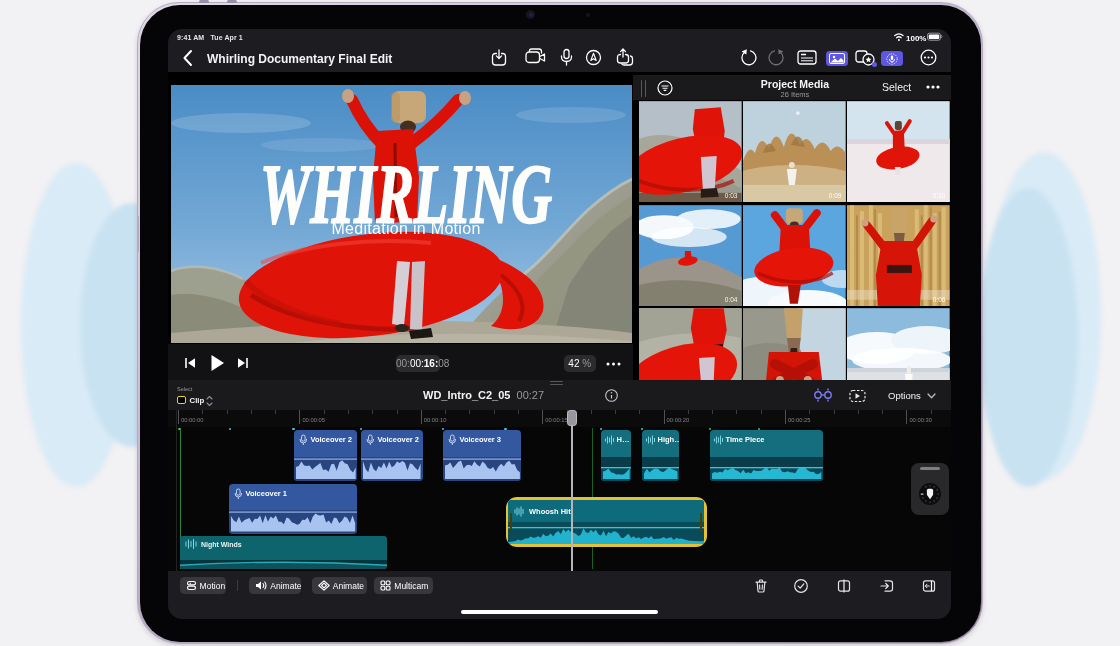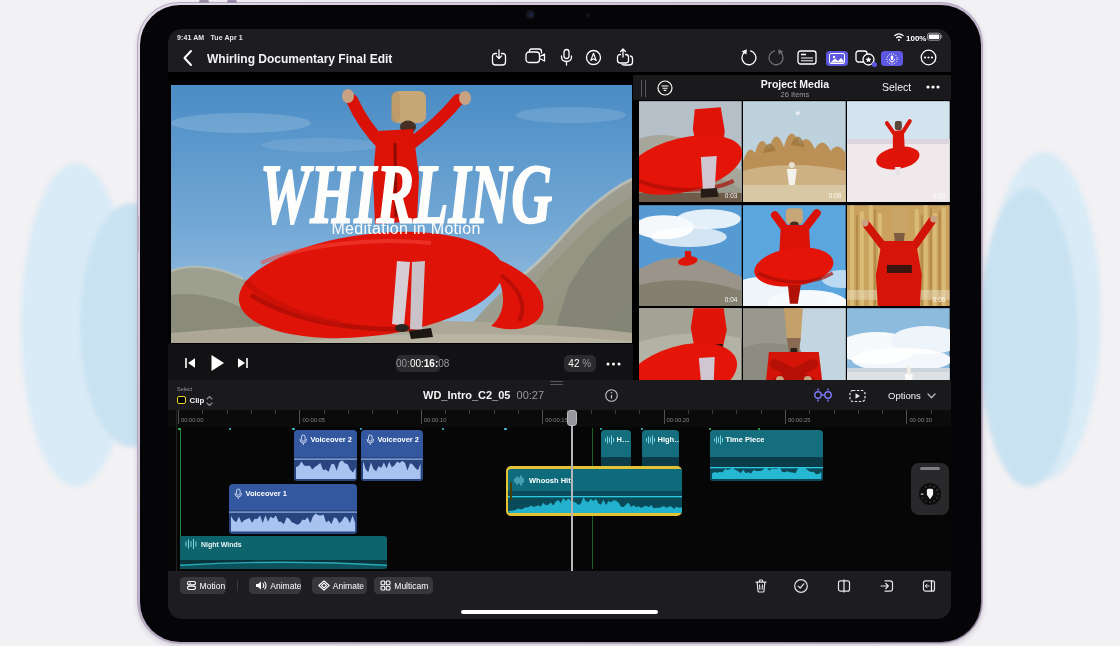--- a/index.html
+++ b/index.html
@@ -481,20 +481,29 @@
     </div>
     <div class="abs" style="left:193.2px;top:400.5px;width:61.6px;height:51px;border-radius:4px;overflow:hidden;background:#33589f;">
       <svg width="61.6" height="51" viewBox="0 0 61.6 51">
         <rect x="0" y="27" width="61.6" height="24" fill="#28457f"></rect>
         <polygon points="0,49 0.0,31.3 2.6,39.1 5.2,42.3 7.9,32.4 10.5,38.9 13.1,41.2 15.7,35.9 18.3,38.0 20.9,32.5 23.6,38.4 26.2,31.8 28.8,37.2 31.4,35.5 34.0,31.4 36.7,33.1 39.3,30.9 41.9,32.7 44.5,40.5 47.1,33.2 49.7,34.6 52.4,38.0 55.0,40.2 57.6,33.5 57.6,49" fill="#a9c3f0" transform="translate(2,0)"></polygon>
         <rect x="0" y="28.5" width="61.6" height="1.2" fill="#93b2e8"></rect>
         <path d="M7.5 6.8 a1.8 1.8 0 0 1 3.6 0 v2.6 a1.8 1.8 0 0 1 -3.6 0 Z M6 9 q0 4 3.3 4 q3.3 0 3.3 -4 M9.3 13 V15" stroke="#d8e2f5" stroke-width="0.9" fill="none"></path>
         <text x="16.5" y="12" font-size="7.5" fill="#fff" font-family="Liberation Sans" font-weight="700">Voiceover 2</text>
       </svg>
     </div>
+    <div class="abs" style="left:274.5px;top:400.5px;width:78.9px;height:51px;border-radius:4px;overflow:hidden;background:#33589f;">
+      <svg width="78.9" height="51" viewBox="0 0 78.9 51">
+        <rect x="0" y="27" width="78.9" height="24" fill="#28457f"></rect>
+        <polygon points="0,49 0.0,35.6 2.7,34.7 5.4,32.5 8.0,37.9 10.7,35.1 13.4,31.8 16.1,30.7 18.7,38.4 21.4,35.2 24.1,34.8 26.8,36.0 29.4,31.2 32.1,34.8 34.8,36.6 37.5,31.6 40.1,33.7 42.8,37.9 45.5,38.9 48.1,37.1 50.8,41.5 53.5,36.5 56.2,33.8 58.9,36.6 61.5,32.6 64.2,30.7 66.9,34.4 69.5,33.9 72.2,40.0 74.9,42.2 74.9,49" fill="#a9c3f0" transform="translate(2,0)"></polygon>
+        <rect x="0" y="28.5" width="78.9" height="1.2" fill="#93b2e8"></rect>
+        <path d="M7.5 6.8 a1.8 1.8 0 0 1 3.6 0 v2.6 a1.8 1.8 0 0 1 -3.6 0 Z M6 9 q0 4 3.3 4 q3.3 0 3.3 -4 M9.3 13 V15" stroke="#d8e2f5" stroke-width="0.9" fill="none"></path>
+        <text x="16.5" y="12" font-size="7.5" fill="#fff" font-family="Liberation Sans" font-weight="700">Voiceover 3</text>
+      </svg>
+    </div>
     <div class="abs" style="left:432.5px;top:400.5px;width:30.7px;height:51px;border-radius:4px;overflow:hidden;background:#156e7d;">
       <svg width="30.7" height="51" viewBox="0 0 30.7 51">
         <rect x="0" y="27" width="30.7" height="24" fill="#0a3c49"></rect>
         <ellipse cx="15.35" cy="57" rx="19" ry="20" fill="#13646f"></ellipse>
         <rect x="0" y="37" width="30.7" height="14" fill="#0a4958"></rect>
         <polygon points="0,49 0.0,41.5 2.7,40.8 5.3,38.6 8.0,42.3 10.7,43.0 13.3,44.4 16.0,44.2 18.7,44.8 21.4,44.0 24.0,41.6 26.7,37.9 26.7,49" fill="#26b7d3" transform="translate(2,0)"></polygon>
         <rect x="0" y="37" width="30.7" height="1.3" fill="#2fc9e2"></rect>
         <path d="M4.5 8.5 v3 M6.5 6.5 v7 M8.5 7.5 v5 M10.5 5.5 v9 M12.5 8 v4" stroke="#7fd4e2" stroke-width="1"></path>
         <text x="15.5" y="12" font-size="7.5" fill="#fff" font-family="Liberation Sans" font-weight="700">H…</text>
       </svg>
@@ -523,21 +532,21 @@
     </div>
     <div class="abs" style="left:61.0px;top:455px;width:128.2px;height:49.5px;border-radius:4px;overflow:hidden;background:#33589f;">
       <svg width="128.2" height="49.5" viewBox="0 0 128.2 49.5">
         <rect x="0" y="26" width="128.2" height="23.5" fill="#28457f"></rect>
         <polygon points="0,47.5 0.0,32.0 2.6,36.3 5.3,38.3 7.9,32.5 10.6,38.7 13.2,36.3 15.9,34.9 18.5,33.9 21.1,38.7 23.8,34.7 26.4,35.1 29.1,31.4 31.7,39.3 34.4,31.3 37.0,37.8 39.6,32.5 42.3,34.4 44.9,31.4 47.6,37.7 50.2,37.7 52.9,40.3 55.5,33.5 58.1,34.4 60.8,38.2 63.4,39.3 66.1,40.7 68.7,39.8 71.3,35.7 74.0,36.0 76.6,33.2 79.3,39.3 81.9,32.6 84.6,29.4 87.2,31.2 89.8,31.6 92.5,30.5 95.1,38.4 97.8,36.4 100.4,40.0 103.1,33.4 105.7,34.3 108.3,39.2 111.0,36.8 113.6,32.6 116.3,34.0 118.9,39.0 121.6,31.4 124.2,39.0 124.2,47.5" fill="#a9c3f0" transform="translate(2,0)"></polygon>
         <rect x="0" y="27.5" width="128.2" height="1.2" fill="#93b2e8"></rect>
         <path d="M7.5 6.8 a1.8 1.8 0 0 1 3.6 0 v2.6 a1.8 1.8 0 0 1 -3.6 0 Z M6 9 q0 4 3.3 4 q3.3 0 3.3 -4 M9.3 13 V15" stroke="#d8e2f5" stroke-width="0.9" fill="none"></path>
         <text x="16.5" y="12" font-size="7.5" fill="#fff" font-family="Liberation Sans" font-weight="700">Voiceover 1</text>
       </svg>
     </div>
-    <div class="abs" style="left:337.5px;top:437px;width:176px;height:49.5px;border-radius:5px;background:#e3c233;overflow:hidden;">
+    <div class="abs" style="left:337.5px;top:468px;width:201px;height:49.5px;border-radius:11px;background:#e3c233;overflow:hidden;">
       <div class="abs" style="left:2.5px;top:2.5px;width:196px;height:44.5px;border-radius:2.5px;overflow:hidden;background:#0e6b7c;">
         <svg width="196" height="45" viewBox="0 0 196 45">
           <rect x="0" y="22" width="196" height="23" fill="#0a4b5a"></rect>
           <polygon points="0,44 0.0,41.9 2.5,41.8 5.0,41.5 7.5,41.0 10.1,39.6 12.6,40.4 15.1,39.7 17.6,38.3 20.1,38.4 22.6,36.4 25.1,37.7 27.6,37.6 30.2,36.3 32.7,37.8 35.2,33.8 37.7,36.3 40.2,35.8 42.7,33.6 45.2,36.6 47.7,32.8 50.3,30.9 52.8,34.3 55.3,29.1 57.8,32.0 60.3,29.5 62.8,31.7 65.3,32.4 67.8,33.7 70.4,36.1 72.9,34.6 75.4,28.3 77.9,32.2 80.4,33.0 82.9,29.8 85.4,32.2 87.9,29.7 90.5,34.4 93.0,35.6 95.5,30.8 98.0,36.3 100.5,32.1 103.0,33.6 105.5,31.3 108.1,31.8 110.6,33.8 113.1,37.8 115.6,38.0 118.1,35.5 120.6,33.7 123.1,38.0 125.6,36.3 128.2,38.2 130.7,37.2 133.2,38.9 135.7,37.4 138.2,36.7 140.7,38.3 143.2,35.9 145.7,39.2 148.3,38.7 150.8,38.7 153.3,38.2 155.8,37.1 158.3,38.8 160.8,37.7 163.3,37.2 165.8,39.9 168.4,37.8 170.9,38.8 173.4,38.6 175.9,39.2 178.4,39.9 180.9,40.8 183.4,40.8 185.9,40.9 188.5,41.0 191.0,41.2 193.5,41.2 196.0,40.8 196,44" fill="#23b2ce"></polygon>
           <rect x="0" y="27" width="196" height="1.3" fill="#2fc9e2"></rect>
           <path d="M7 9.5 v4 M9 7.5 v8 M11 8.5 v6 M13 6.5 v10 M15 9 v5" stroke="#7fd4e2" stroke-width="1"></path>
           <text x="21" y="13.5" font-size="7.5" fill="#fff" font-family="Liberation Sans" font-weight="700">Whoosh Hit</text>
         </svg>
       </div>
       <div class="abs" style="left:4.5px;top:16px;width:2px;height:18px;background:#4a3d05;border-radius:1px;"></div>

